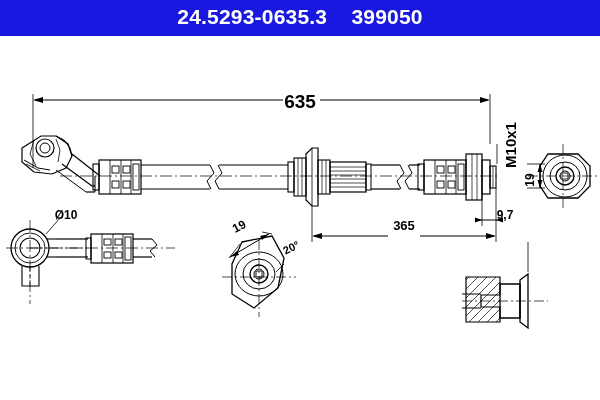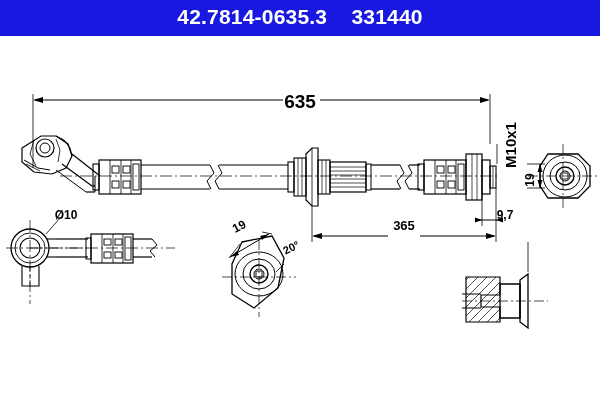--- a/index.html
+++ b/index.html
@@ -57,21 +57,21 @@
     font-weight: bold;
     fill: #000000;
   }
 </style>
 </head>
 <body>
 
 <div id="page">
 
   <div id="header-bar">
-    <div id="header-title">42.7814-0635.3    331440</div>
+    <div id="header-title">24.5293-0635.3    399050</div>
   </div>
 
   <div id="drawing">
   <svg width="600" height="364" viewBox="0 0 600 364" xmlns="http://www.w3.org/2000/svg">
     <g stroke="#000" fill="none" stroke-width="1" stroke-linecap="butt">
 
       <g>
         <line x1="33" y1="58" x2="33" y2="132" stroke-width="0.8"></line>
         <line x1="490" y1="58" x2="490" y2="108" stroke-width="0.8"></line>
         <line x1="35" y1="64" x2="283" y2="64" stroke-width="1.1"></line>

